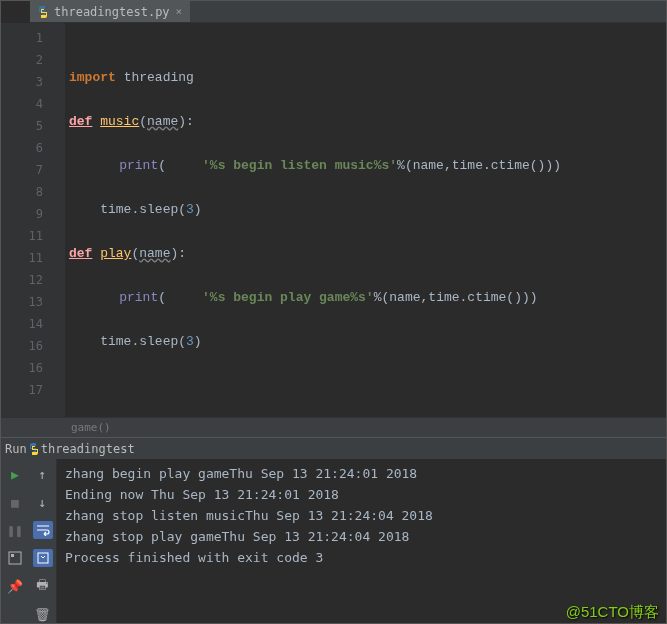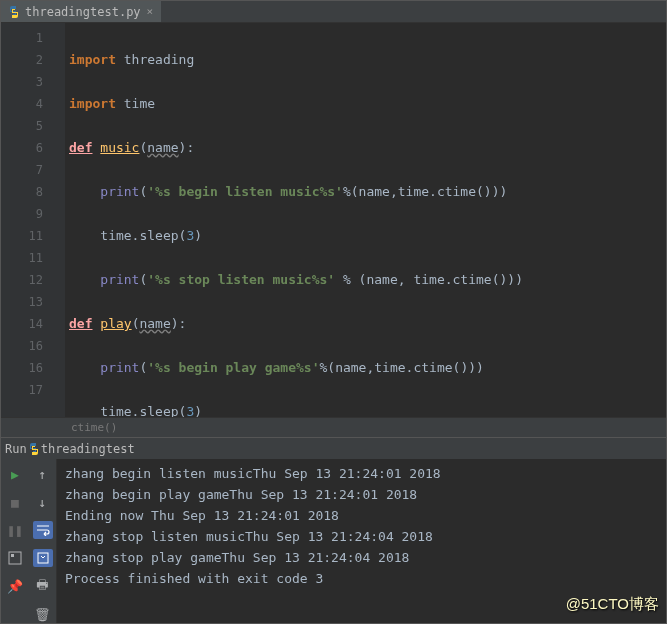--- a/index.html
+++ b/index.html
@@ -18,20 +18,21 @@
   width: 667px;
   height: 624px;
   display: flex;
   flex-direction: column;
 }
 .tab-bar {
   background: #3c3f41;
   height: 22px;
   display: flex;
   border-bottom: 1px solid #323232;
+  margin-left: 29px;
 }
 .tab {
   background: #515658;
   display: flex;
   align-items: center;
   padding: 0 6px;
   gap: 4px;
   font-size: 12px;
   color: #bbb;
 }
@@ -67,34 +68,35 @@
   user-select: none;
 }
 .gutter .ln { height: 22px; position: relative; }
 .fold-col {
   width: 14px;
   background: #313335;
   position: relative;
 }
 .code {
   flex: 1;
-  padding-top: 4px;
+  padding-top: 22px;
   line-height: 22px;
   white-space: pre;
   font-size: 13px;
   position: relative;
+  font-family: Liberation Mono, monospace;
 }
 .code .line { height: 22px; padding-left: 4px; }
 .kw { color: #cc7832; font-weight: bold; }
 .kw-u { color: #fca5a5; font-weight: bold; text-decoration: underline; }
-.strb { color: #6a8759; font-weight: bold; }
+.strb { color: #6a8759; font-weight: bold; margin-left: 36px; }
 .num { color: #6897bb; }
 .fn { color: #ffc66d; text-decoration: underline; }
 .ident { color: #a9b7c6; }
-.builtin { color: #8888c6; }
+.builtin { color: #8888c6; margin-left: 19px; }
 .op { color: #a9b7c6; }
 .wave { text-decoration: underline wavy #808080; }
 .context-bar {
   background: #3c3f41;
   height: 20px;
   font-size: 11px;
   color: #787878;
   padding-left: 70px;
   line-height: 20px;
   border-top: 1px solid #323232;
@@ -151,22 +153,22 @@
   flex: 1;
   padding: 4px 8px;
   line-height: 21px;
   color: #a9b7c6;
   font-size: 13px;
 }
 .console .out { color: #a9b7c6; }
 .watermark {
   position: absolute;
   right: 8px;
-  bottom: 10px;
-  color: #fef9c3;
+  bottom: 2px;
+  color: #84cc16;
   font-size: 15px;
   font-family: sans-serif;
   text-shadow: 1px 1px 2px #000;
   pointer-events: none;
 }
 </style>
 </head>
 <body>
 
 <div class="frame">
@@ -200,41 +202,39 @@
       <div class="ln">12</div>
       <div class="ln">13</div>
       <div class="ln">14</div>
       <div class="ln">16</div>
       <div class="ln">16</div>
       <div class="ln">17</div>
     </div>
     <div class="fold-col"></div>
     <div class="code">
 <div class="line"><span class="kw">import</span> <span class="ident">threading</span></div>
-<div class="line"><span class="kw">import</span> <span class="ident">time</span></div>
 <div class="line"><span class="kw-u">def</span> <span class="fn">music</span><span class="op">(</span><span class="ident wave">name</span><span class="op">)</span><span class="op">:</span></div>
 <div class="line">    <span class="builtin">print</span><span class="op">(</span><span class="strb">'%s begin listen music%s'</span><span class="op">%</span><span class="op">(</span><span class="ident">name</span><span class="op">,</span><span class="ident">time.ctime</span><span class="op">(</span><span class="op">)</span><span class="op">)</span><span class="op">)</span></div>
 <div class="line">    <span class="ident">time.sleep</span><span class="op">(</span><span class="num">3</span><span class="op">)</span></div>
-<div class="line">    <span class="builtin">print</span><span class="op">(</span><span class="strb">'%s stop listen music%s'</span><span class="op"> % </span><span class="op">(</span><span class="ident">name</span><span class="op">, </span><span class="ident">time.ctime</span><span class="op">(</span><span class="op">)</span><span class="op">)</span><span class="op">)</span></div>
 <div class="line"><span class="kw-u">def</span> <span class="fn">play</span><span class="op">(</span><span class="ident wave">name</span><span class="op">)</span><span class="op">:</span></div>
 <div class="line">    <span class="builtin">print</span><span class="op">(</span><span class="strb">'%s begin play game%s'</span><span class="op">%</span><span class="op">(</span><span class="ident">name</span><span class="op">,</span><span class="ident">time.ctime</span><span class="op">(</span><span class="op">)</span><span class="op">)</span><span class="op">)</span></div>
 <div class="line">    <span class="ident">time.sleep</span><span class="op">(</span><span class="num">3</span><span class="op">)</span></div>
 
 
 
 
 
 
 
 
     </div>
   </div>
 
   <div class="context-bar">
-    <span>ctime()</span>
+    <span>game()</span>
   </div>
 
   <div class="run-header">
     <span>Run</span>
     <span class="py-icon">
       <svg width="14" height="14" viewBox="0 0 14 14">
           <path fill="#3573a6" d="M6 1h3v3H4v2h5v4H6v-1h2V7H3V3a2 2 0 012-2z"></path>
           <path fill="#ffd43b" d="M8 13H5v-3h5V8H5V4h3v1H6v2h5v4a2 2 0 01-2 2z"></path>
         </svg>
     </span>
@@ -265,21 +265,20 @@
       <div class="tool-btn selected">
           <svg width="14" height="12" viewBox="0 0 14 12">
             <rect x="2" y="1" width="10" height="10" fill="none" stroke="#fff"></rect>
             <path d="M5 4l2 2 2-2" fill="none" stroke="#fff"></path>
           </svg>
         </div>
       <div class="tool-btn">🖶</div>
       <div class="tool-btn">🗑</div>
     </div>
     <div class="console">
-      <div class="out">zhang begin listen musicThu Sep 13 21:24:01 2018</div>
       <div class="out">zhang begin play gameThu Sep 13 21:24:01 2018</div>
       <div class="out">Ending now Thu Sep 13 21:24:01 2018</div>
       <div class="out">zhang stop listen musicThu Sep 13 21:24:04 2018</div>
       <div class="out">zhang stop play gameThu Sep 13 21:24:04 2018</div>
       <div class="out"></div>
       <div class="out">Process finished with exit code 3</div>
     </div>
   </div>
 </div>
 

